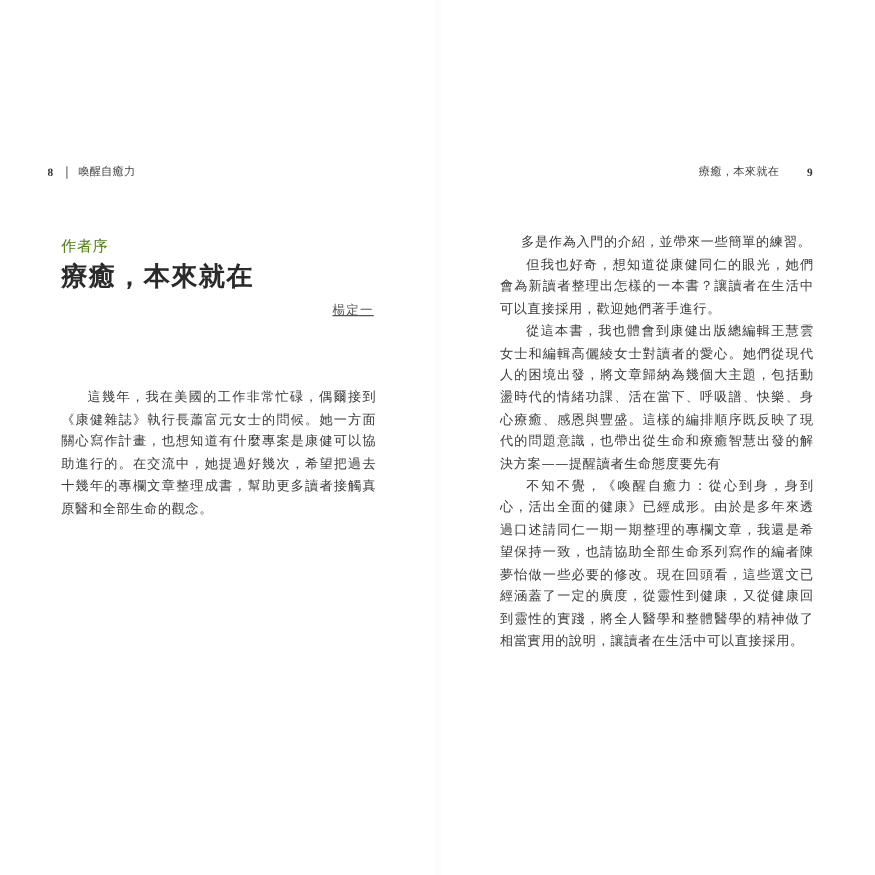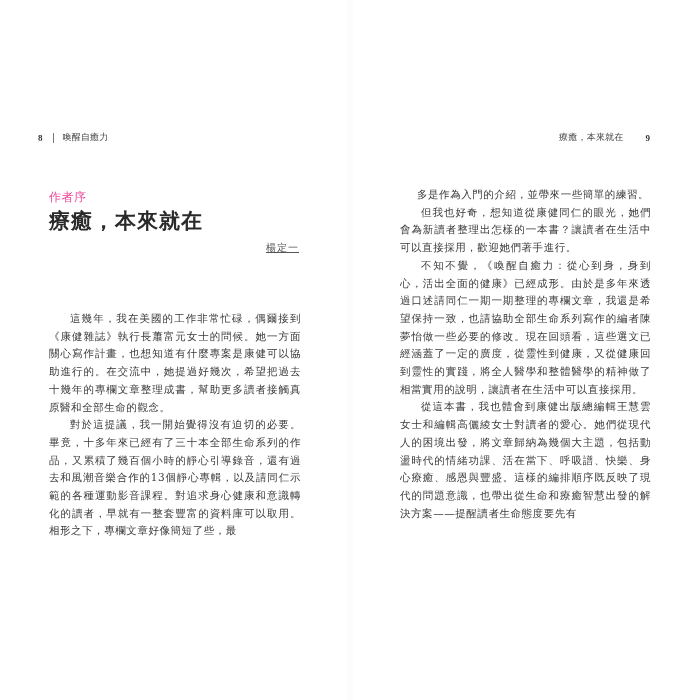--- a/index.html
+++ b/index.html
@@ -54,21 +54,21 @@
     margin: 0 9px 0 10px;
   }
   .rh-title { font-size: 9px; letter-spacing: 0.2px; }
   .page-right .rh-title { margin-right: 22px; }
 
   .kicker {
     position: absolute;
     left: 49px;
     top: 189px;
     font-size: 12px;
-    color: #ec4899;
+    color: #4d7c0f;
     letter-spacing: 0.5px;
   }
   .chapter-title {
     position: absolute;
     left: 49px;
     top: 207px;
     font-size: 21px;
     font-weight: bold;
     color: #2a2a2a;
     letter-spacing: 1px;
@@ -129,33 +129,32 @@
       <span class="rh-sep"></span>
       <span class="rh-title">喚醒自癒力</span>
     </div>
 
     <div class="kicker">作者序</div>
     <div class="chapter-title">療癒，本來就在</div>
     <div class="byline">楊定一</div>
 
     <div class="body-text">
       <p>這幾年，我在美國的工作非常忙碌，偶爾接到《康健雜誌》執行長蕭富元女士的問候。她一方面關心寫作計畫，也想知道有什麼專案是康健可以協助進行的。在交流中，她提過好幾次，希望把過去十幾年的專欄文章整理成書，幫助更多讀者接觸真原醫和全部生命的觀念。</p>
-      <p>對於這提議，我一開始覺得沒有迫切的必要。畢竟，十多年來已經有了三十本全部生命系列的作品，又累積了幾百個小時的靜心引導錄音，還有過去和風潮音樂合作的13個靜心專輯，以及請同仁示範的各種運動影音課程。對追求身心健康和意識轉化的讀者，早就有一整套豐富的資料庫可以取用。相形之下，專欄文章好像簡短了些，最</p>
     </div>
   </div>
 
   <div class="gutter-shadow"></div>
 
   <div class="page page-right">
     <div class="running-head">
       <span class="rh-title">療癒，本來就在</span>
       <span class="folio">9</span>
     </div>
 
     <div class="body-text">
       <p class="cont">多是作為入門的介紹，並帶來一些簡單的練習。</p>
       <p>但我也好奇，想知道從康健同仁的眼光，她們會為新讀者整理出怎樣的一本書？讓讀者在生活中可以直接採用，歡迎她們著手進行。</p>
+      <p>從這本書，我也體會到康健出版總編輯王慧雲女士和編輯高儷綾女士對讀者的愛心。她們從現代人的困境出發，將文章歸納為幾個大主題，包括動盪時代的情緒功課、活在當下、呼吸譜、快樂、身心療癒、感恩與豐盛。這樣的編排順序既反映了現代的問題意識，也帶出從生命和療癒智慧出發的解決方案——提醒讀者生命態度要先有</p>
       <p>不知不覺，《喚醒自癒力：從心到身，身到心，活出全面的健康》已經成形。由於是多年來透過口述請同仁一期一期整理的專欄文章，我還是希望保持一致，也請協助全部生命系列寫作的編者陳夢怡做一些必要的修改。現在回頭看，這些選文已經涵蓋了一定的廣度，從靈性到健康，又從健康回到靈性的實踐，將全人醫學和整體醫學的精神做了相當實用的說明，讓讀者在生活中可以直接採用。</p>
-      <p>從這本書，我也體會到康健出版總編輯王慧雲女士和編輯高儷綾女士對讀者的愛心。她們從現代人的困境出發，將文章歸納為幾個大主題，包括動盪時代的情緒功課、活在當下、呼吸譜、快樂、身心療癒、感恩與豐盛。這樣的編排順序既反映了現代的問題意識，也帶出從生命和療癒智慧出發的解決方案——提醒讀者生命態度要先有</p>
     </div>
   </div>
 
 </div>
 
 </body></html>

